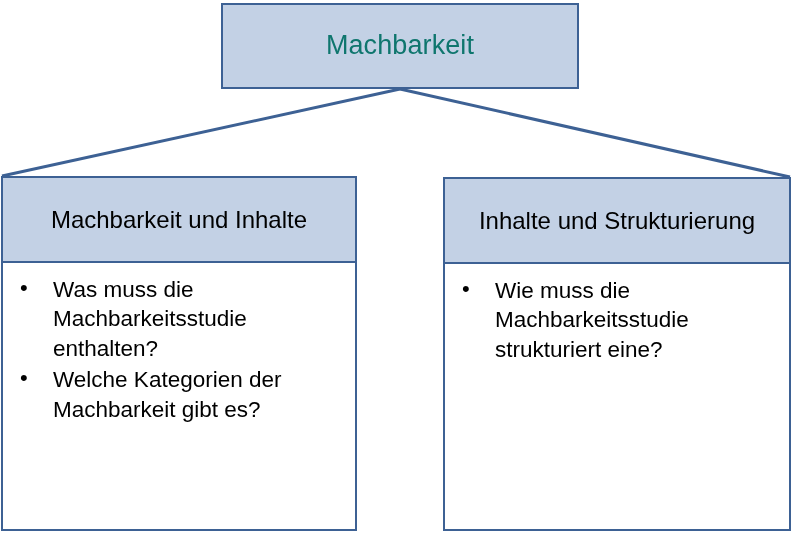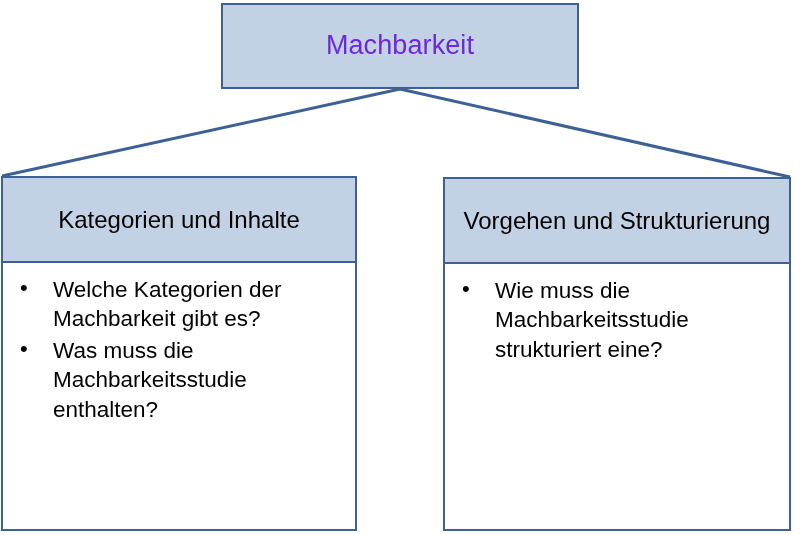--- a/index.html
+++ b/index.html
@@ -48,21 +48,21 @@
     top: 3px;
     width: 358px;
     height: 86px;
     background: #C3D1E5;
     display: flex;
     align-items: center;
     justify-content: center;
   }
   #node-root .node-title {
     font-size: 27px;
-    color: #6d28d9;
+    color: #0f766e;
     line-height: 1.15;
     text-align: center;
     letter-spacing: 0.1px;
   }
 
   
   .child {
     display: flex;
     flex-direction: column;
   }
@@ -133,31 +133,31 @@
   <svg id="connectors" viewBox="0 0 800 535" width="800" height="535" xmlns="http://www.w3.org/2000/svg">
     <line x1="400" y1="89" x2="2" y2="176" stroke="#3D6194" stroke-width="3"></line>
     <line x1="400" y1="89" x2="790" y2="177" stroke="#3D6194" stroke-width="3"></line>
   </svg>
 
   <div class="node" id="node-root">
     <div class="node-title">Machbarkeit</div>
   </div>
 
   <div class="node child" id="node-left">
-    <div class="node-header">Kategorien und Inhalte</div>
+    <div class="node-header">Machbarkeit und Inhalte</div>
     <div class="node-body">
       <ul class="bullets">
+        <li>Was muss die Machbarkeitsstudie enthalten?</li>
         <li>Welche Kategorien der Machbarkeit gibt es?</li>
-        <li>Was muss die Machbarkeitsstudie enthalten?</li>
       </ul>
     </div>
   </div>
 
   <div class="node child" id="node-right">
-    <div class="node-header">Vorgehen und Strukturierung</div>
+    <div class="node-header">Inhalte und Strukturierung</div>
     <div class="node-body">
       <ul class="bullets">
         <li>Wie muss die Machbarkeitsstudie strukturiert eine?</li>
       </ul>
     </div>
   </div>
 
 </div>
 
 </body></html>

